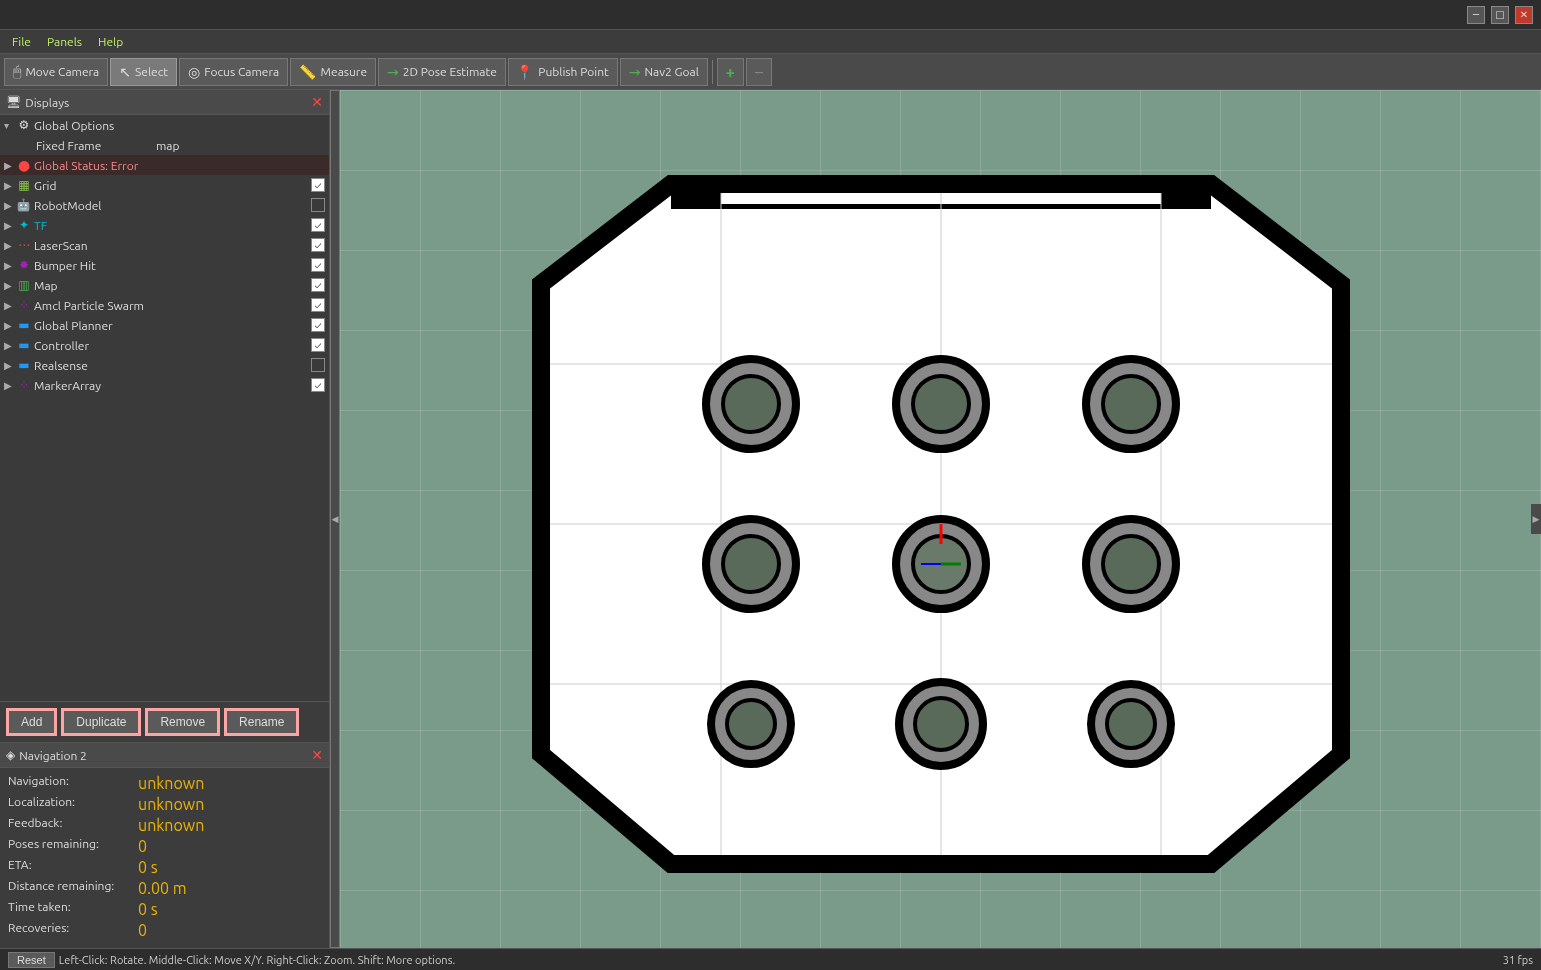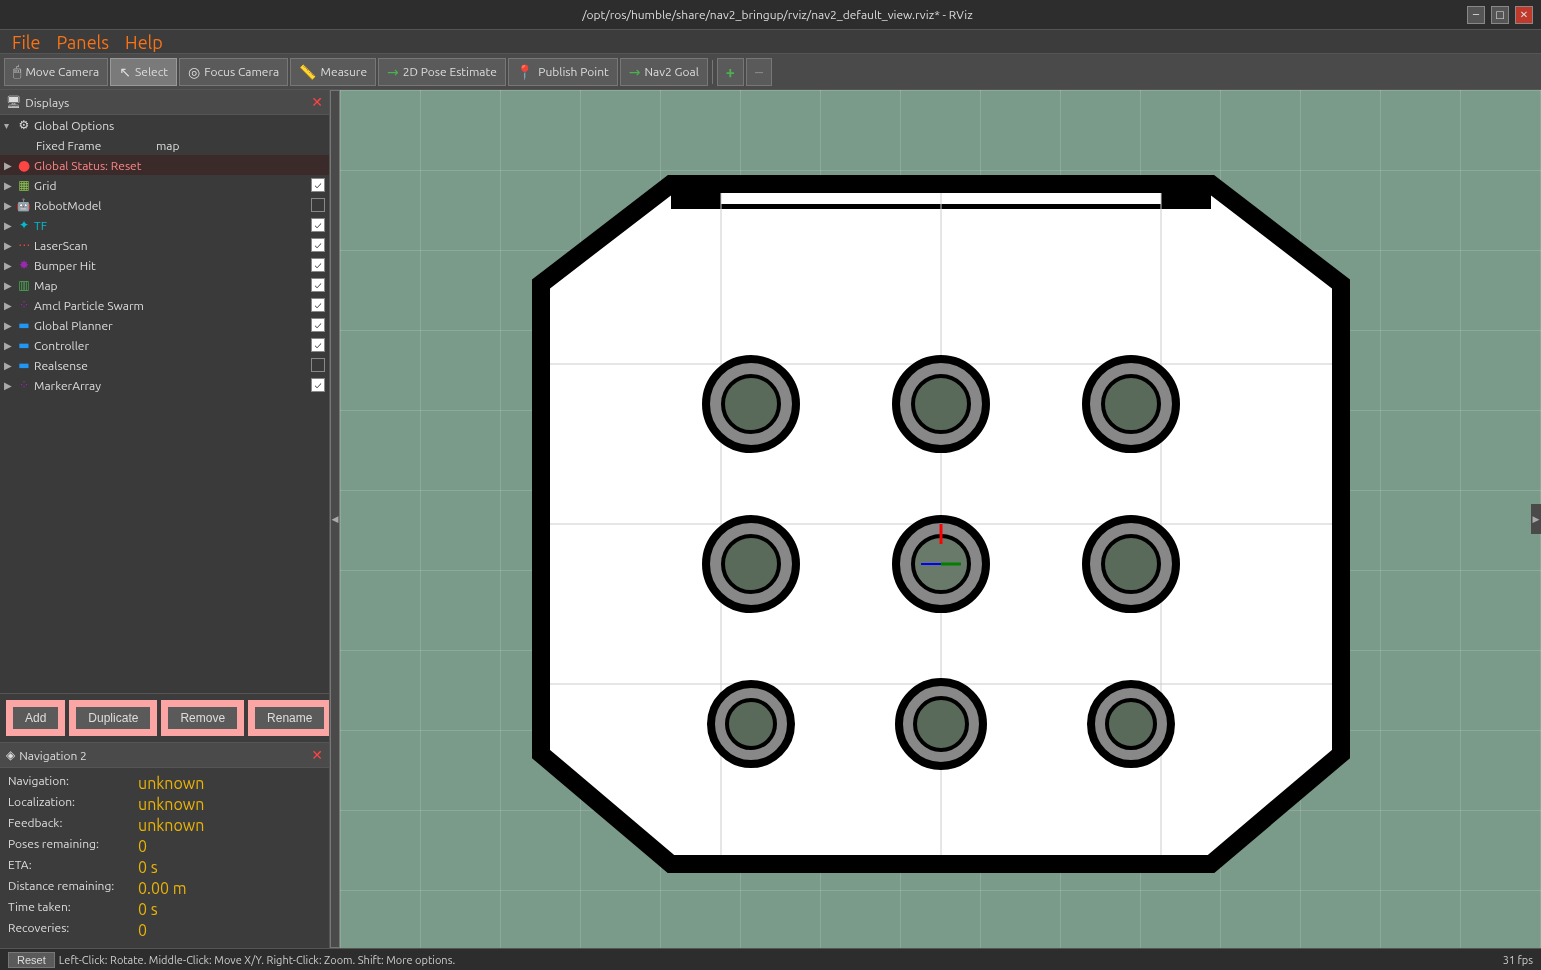--- a/index.html
+++ b/index.html
@@ -6,21 +6,21 @@
     body { font-family: 'Ubuntu', 'DejaVu Sans', sans-serif; font-size: 12px; background: #3c3c3c; color: #ddd; overflow: hidden; width: 1541px; height: 970px; }
     
     
     #titlebar { background: #2d2d2d; height: 30px; display: flex; align-items: center; justify-content: space-between; padding: 0 8px; border-bottom: 1px solid #555; }
     #titlebar-title { flex: 1; text-align: center; font-size: 12px; color: #ddd; }
     #titlebar-controls { display: flex; gap: 6px; }
     .titlebar-btn { width: 18px; height: 18px; background: #555; border: 1px solid #888; color: #ddd; font-size: 10px; display: flex; align-items: center; justify-content: center; cursor: pointer; }
     
     
     #menubar { background: #3c3c3c; height: 24px; display: flex; align-items: center; padding: 0 4px; border-bottom: 1px solid #555; }
-    .menu-item { padding: 2px 8px; color: #f97316; cursor: pointer; font-size: 18px; }
+    .menu-item { padding: 2px 8px; color: #bef264; cursor: pointer; font-size: 12px; }
     
     
     #toolbar { background: #4a4a4a; height: 36px; display: flex; align-items: center; padding: 0 4px; border-bottom: 1px solid #555; gap: 2px; }
     .toolbar-btn { display: flex; align-items: center; gap: 4px; padding: 3px 8px; background: #5a5a5a; border: 1px solid #777; color: #ddd; font-size: 12px; cursor: pointer; height: 28px; white-space: nowrap; }
     .toolbar-btn.active { background: #7a7a7a; border-color: #999; }
     .toolbar-separator { width: 1px; background: #777; height: 24px; margin: 0 2px; }
     .toolbar-icon { font-size: 14px; }
     .toolbar-icon-plus { color: #4caf50; font-weight: bold; font-size: 16px; }
     .toolbar-icon-minus { color: #888; font-size: 16px; }
     
@@ -50,21 +50,21 @@
     .global-options-value { color: #ddd; font-size: 12px; display: flex; align-items: center; gap: 4px; }
     .color-swatch { width: 16px; height: 16px; background: #303030; border: 1px solid #888; flex-shrink: 0; }
     
     
     .tree-item-error { background: #3a2a2a; }
     .error-icon { color: #f44; font-size: 14px; }
     .error-label { color: #f88; }
     
     
     #displays-buttons { padding: 6px; display: flex; gap: 4px; border-top: 1px solid #555; }
-    .panel-btn { padding: 4px 12px; background: #5a5a5a; border: 7px solid #fca5a5; color: #ddd; font-size: 12px; cursor: pointer; }
+    .panel-btn { padding: 4px 12px; background: #5a5a5a; border: 3px solid #fca5a5; color: #ddd; font-size: 12px; cursor: pointer; }
     
     
     #nav-panel { background: #3c3c3c; border-top: 1px solid #555; }
     #nav-header { background: #4a4a4a; padding: 4px 6px; display: flex; align-items: center; justify-content: space-between; border-bottom: 1px solid #555; }
     #nav-header-title { font-size: 12px; color: #ddd; display: flex; align-items: center; gap: 4px; }
     #nav-close { color: #f44; cursor: pointer; font-size: 14px; }
     #nav-content { padding: 6px 8px; }
     .nav-row { display: flex; align-items: flex-start; margin-bottom: 3px; }
     .nav-label { width: 130px; color: #ddd; font-size: 12px; font-weight: normal; }
     .nav-value { color: #eab308; font-size: 16px; }
@@ -95,21 +95,20 @@
     
     ::-webkit-scrollbar { width: 8px; }
     ::-webkit-scrollbar-track { background: #3a3a3a; }
     ::-webkit-scrollbar-thumb { background: #666; }
   </style>
 </head>
 <body>
 
 <div id="titlebar">
   <div style="width:80px;"></div>
-  <div id="titlebar-title">/opt/ros/humble/share/nav2_bringup/rviz/nav2_default_view.rviz* - RViz</div>
   <div id="titlebar-controls">
     <div class="titlebar-btn">─</div>
     <div class="titlebar-btn">□</div>
     <div class="titlebar-btn" style="background:#c0392b;">✕</div>
   </div>
 </div>
 
 <div id="menubar">
   <div class="menu-item">File</div>
   <div class="menu-item">Panels</div>
@@ -178,21 +177,21 @@
         <div class="global-options-row">
           <span class="global-options-label">Fixed Frame</span>
           <span class="global-options-value">map</span>
         </div>
 
 
 
         <div class="tree-item tree-item-error">
           <span class="tree-expand">▶</span>
           <span class="tree-icon error-icon">●</span>
-          <span class="tree-label error-label">Global Status: Reset</span>
+          <span class="tree-label error-label">Global Status: Error</span>
         </div>
 
         <div class="tree-item">
           <span class="tree-expand">▶</span>
           <span class="tree-icon" style="color:#8bc34a;">▦</span>
           <span class="tree-label">Grid</span>
           <div class="tree-checkbox checked"></div>
         </div>
 
         <div class="tree-item">

